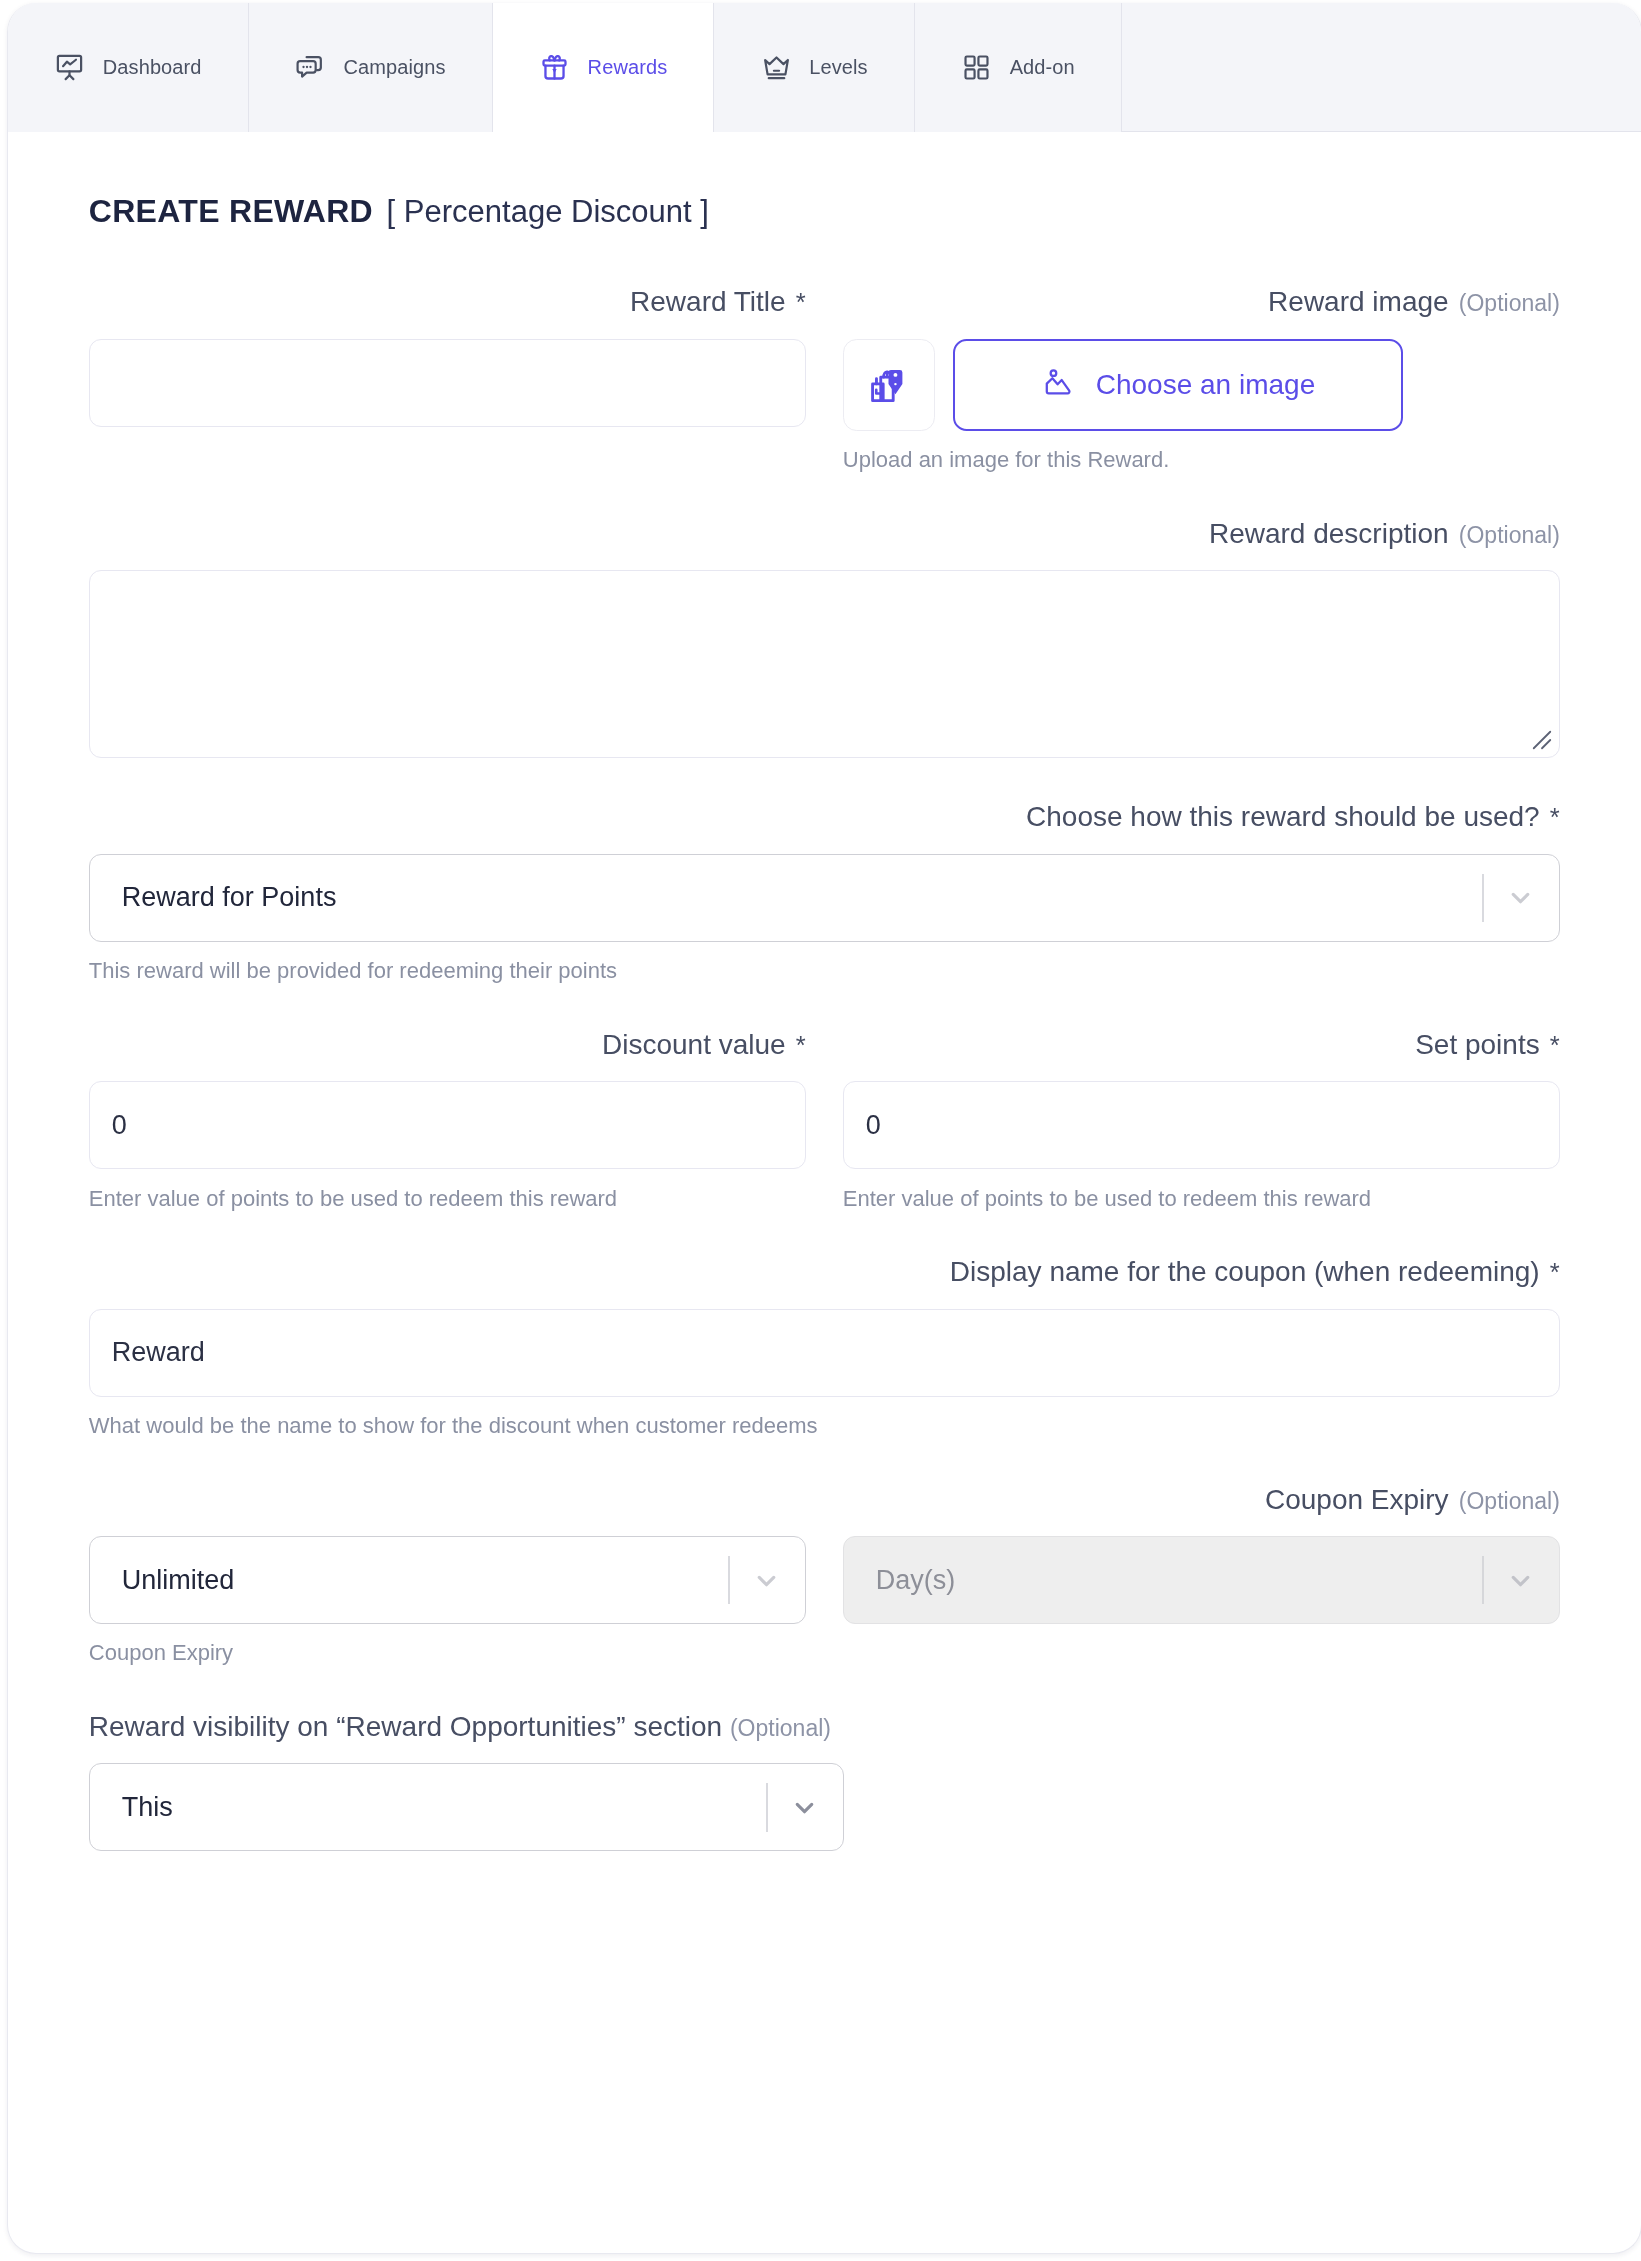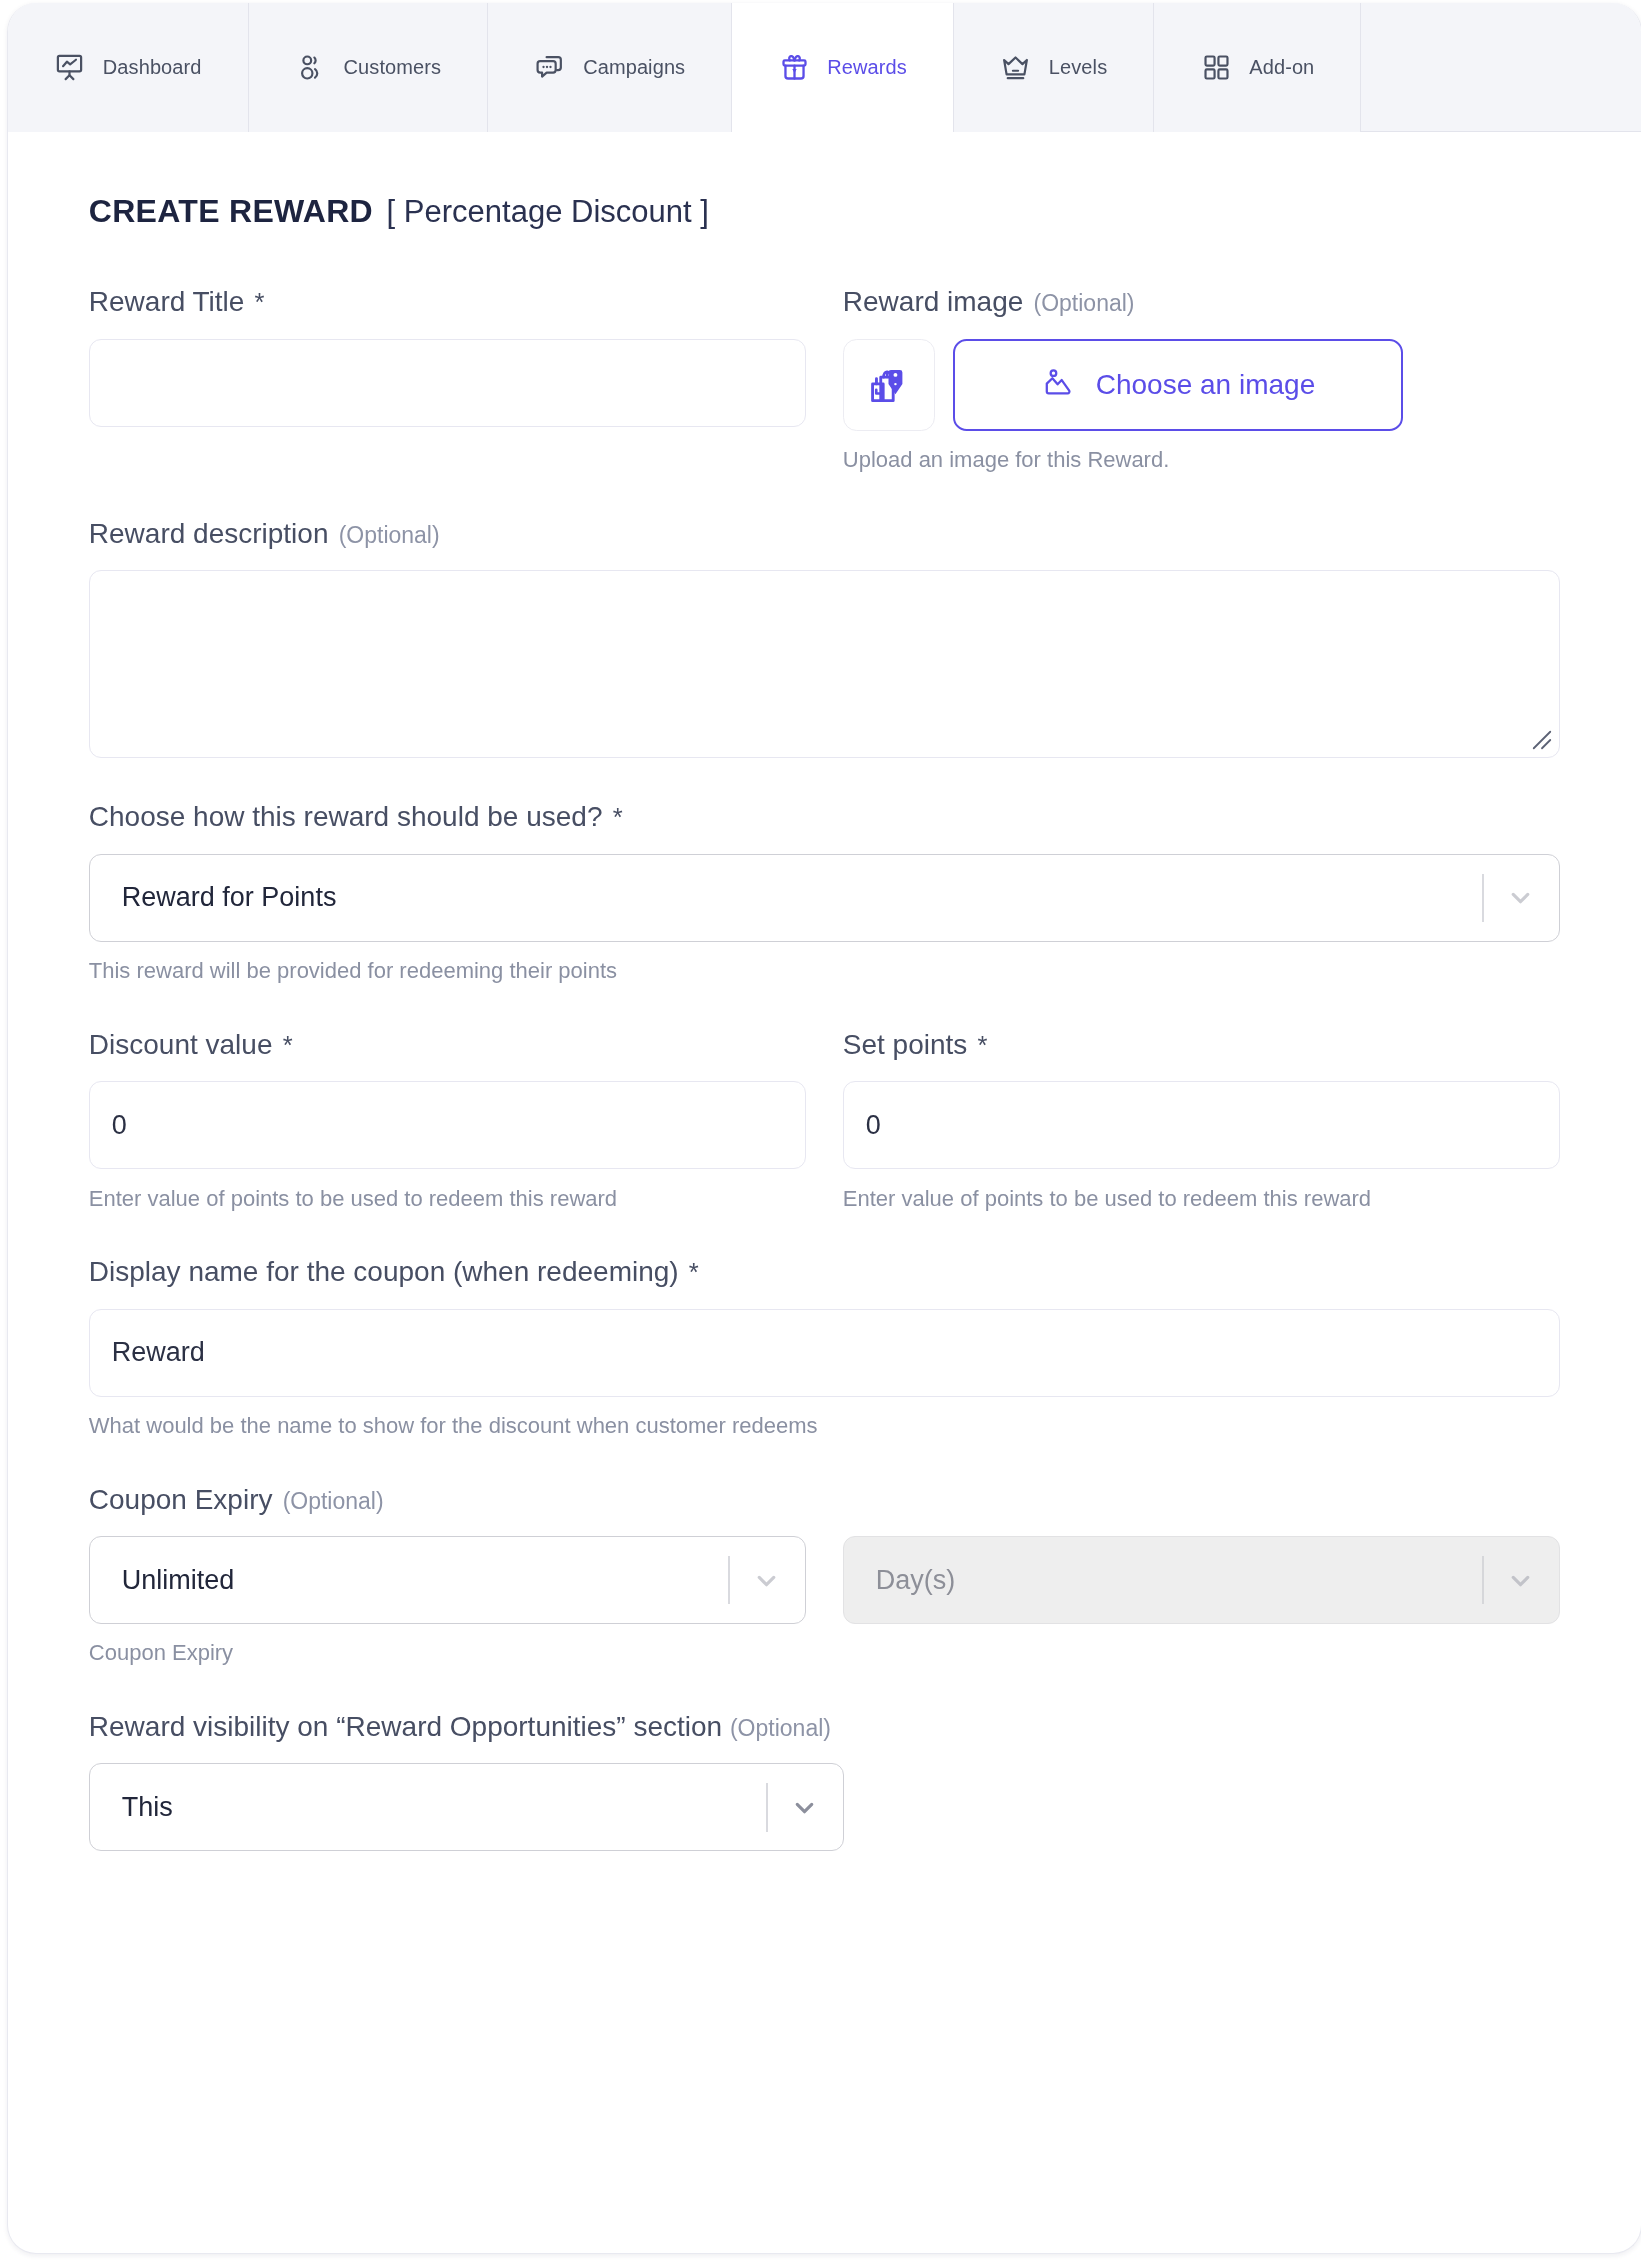--- a/index.html
+++ b/index.html
@@ -80,20 +80,21 @@
   .page-title .sub { font-weight: normal; font-size: 31px; color: #2a3150; }
 
   .field-label {
     font-size: 28px;
     color: #474e63;
     margin-bottom: 18.7px;
     display: flex;
     align-items: baseline;
     gap: 10.2px;
     line-height: 1.28;
+    justify-content: flex-end;
   }
   .field-label .req { color: #474e63; font-size: 25.5px; }
   .field-label .opt { color: #8d93a6; font-size: 23px; }
 
   .input {
     width: 100%;
     height: 88px;
     border: 1.7px solid #e7e7f1;
     border-radius: 12px;
     background: #ffffff;
@@ -209,31 +210,20 @@
           <svg width="31" height="31" viewBox="0 0 24 24" fill="none" stroke="#4a5163" stroke-width="1.7" stroke-linecap="round" stroke-linejoin="round">
             <rect x="3" y="3" width="18" height="12" rx="1.2"></rect>
             <path d="M7 11l3-3.5 2.5 2L17 6"></path>
             <path d="M12 15v3"></path>
               <path d="M9 21l3-3 3 3"></path>
           </svg>
         </span>
         <span>Dashboard</span>
       </div>
 
-      <div class="tab">
-        <span class="ticon">
-          <svg width="31" height="31" viewBox="0 0 24 24" fill="none" stroke="#4a5163" stroke-width="1.7" stroke-linecap="round" stroke-linejoin="round">
-            <circle cx="9.5" cy="6.5" r="3"></circle>
-            <circle cx="9.5" cy="16.5" r="4"></circle>
-            <path d="M15 4.3a3 3 0 0 1 0 4.4"></path>
-            <path d="M15.5 13.2a4 4 0 0 1 0 6.6"></path>
-          </svg>
-        </span>
-        <span>Customers</span>
-      </div>
 
       <div class="tab">
         <span class="ticon">
           <svg width="31" height="31" viewBox="0 0 24 24" fill="none" stroke="#4a5163" stroke-width="1.7" stroke-linecap="round" stroke-linejoin="round">
             <path d="M9 4h9a2 2 0 0 1 2 2v6a2 2 0 0 1-2 2h-1"></path>
             <path d="M4 7h10a2 2 0 0 1 2 2v5a2 2 0 0 1-2 2H9l-3.5 3V16H4a2 2 0 0 1-2-2V9a2 2 0 0 1 2-2z"></path>
             <circle cx="6.6" cy="11.6" r=".9" fill="#4a5163" stroke="none"></circle>
             <circle cx="9.3" cy="11.6" r=".9" fill="#4a5163" stroke="none"></circle>
             <circle cx="12" cy="11.6" r=".9" fill="#4a5163" stroke="none"></circle>
           </svg>

